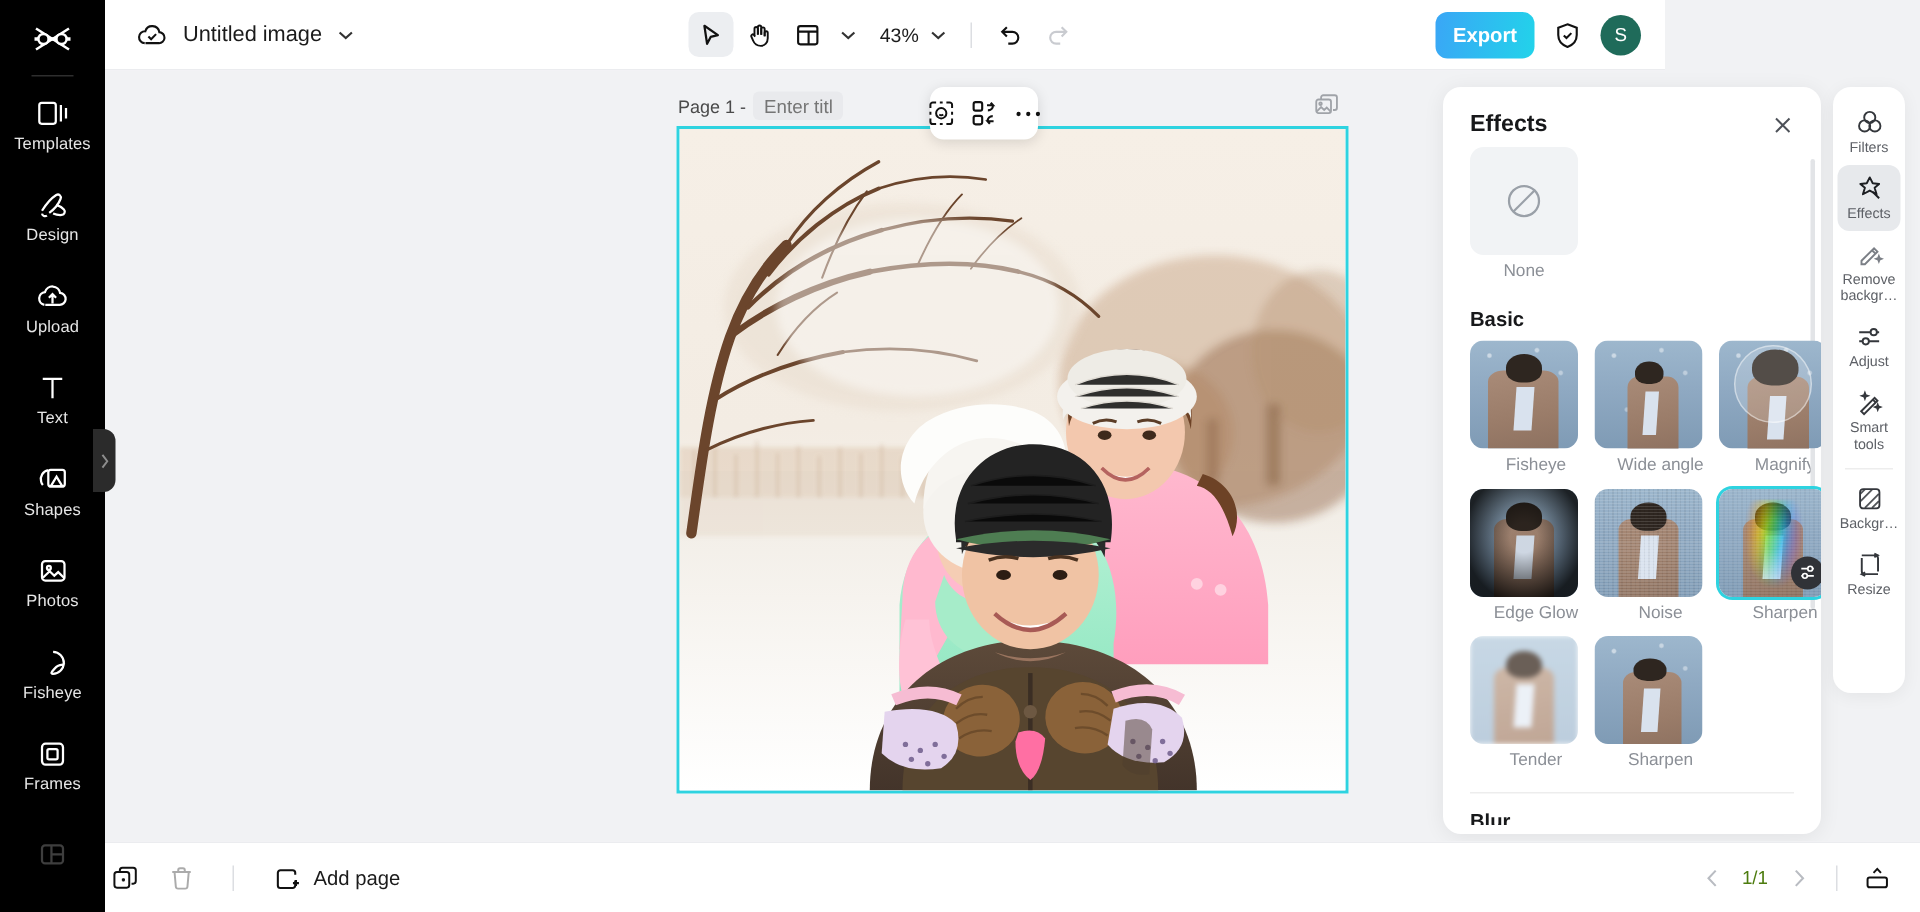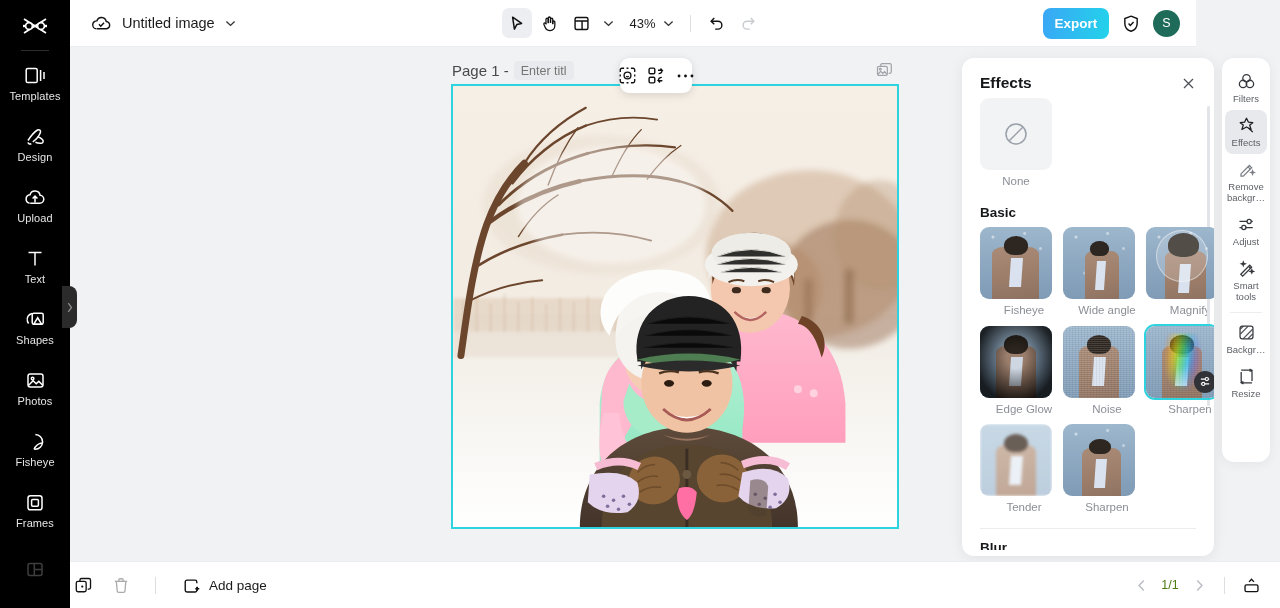--- a/index.html
+++ b/index.html
@@ -30,21 +30,21 @@
   .rail-item.dim .ic { opacity: .45; }
   .rail-handle {
     position: absolute; left: 62px; top: 286px; width: 15px; height: 42px;
     background: #2b2b2b; border-radius: 0 8px 8px 0;
     display: flex; align-items: center; justify-content: center;
     color: #8d8d8d; font-size: 9px; z-index: 45; cursor: pointer;
   }
 
   
   .topbar {
-    position: absolute; left: 70px; top: 0; width: 1126px; height: 47px;
+    position: absolute; left: 70px; top: 0; width: 1040px; height: 47px;
     background: #fff; display: flex; align-items: center;
     border-bottom: 1px solid #ebecef; z-index: 30;
   }
   .tb-left { display: flex; align-items: center; gap: 10px; padding-left: 21px; }
   .doc-title { font-size: 14.5px; color: #1b1b1b; }
   .tb-center {
     position: absolute; left: 0; right: 0; margin: 0 auto;
     width: 290px; display: flex; align-items: center; gap: 2px; justify-content: center;
   }
   .tool-btn {
@@ -68,21 +68,21 @@
   }
 
   
   .workarea {
     position: absolute; left: 70px; top: 47px; width: 1210px; height: 514px;
     background: #f1f2f4; overflow: hidden;
   }
   .page-head {
     position: absolute; left: 382px; top: 14px; display: flex; align-items: center; gap: 5px;
   }
-  .page-label { font-size: 15px; color: #4a4a4a; }
+  .page-label { font-size: 12px; color: #4a4a4a; }
   .page-title-input {
     border: 0; background: #e9eaed; border-radius: 4px;
     font-size: 12.5px; color: #9a9da3; padding: 2px 7px; width: 60px; height: 19px;
     font-family: "Liberation Sans", sans-serif; outline: none;
   }
   .page-dup-icon { position: absolute; left: 806px; top: 15px; cursor: pointer; opacity: .62; }
 
   .float-toolbar {
     position: absolute; left: 550px; top: 11px; width: 72px; height: 35px;
     background: #fff; border-radius: 9px; box-shadow: 0 2px 9px rgba(0,0,0,.13);

